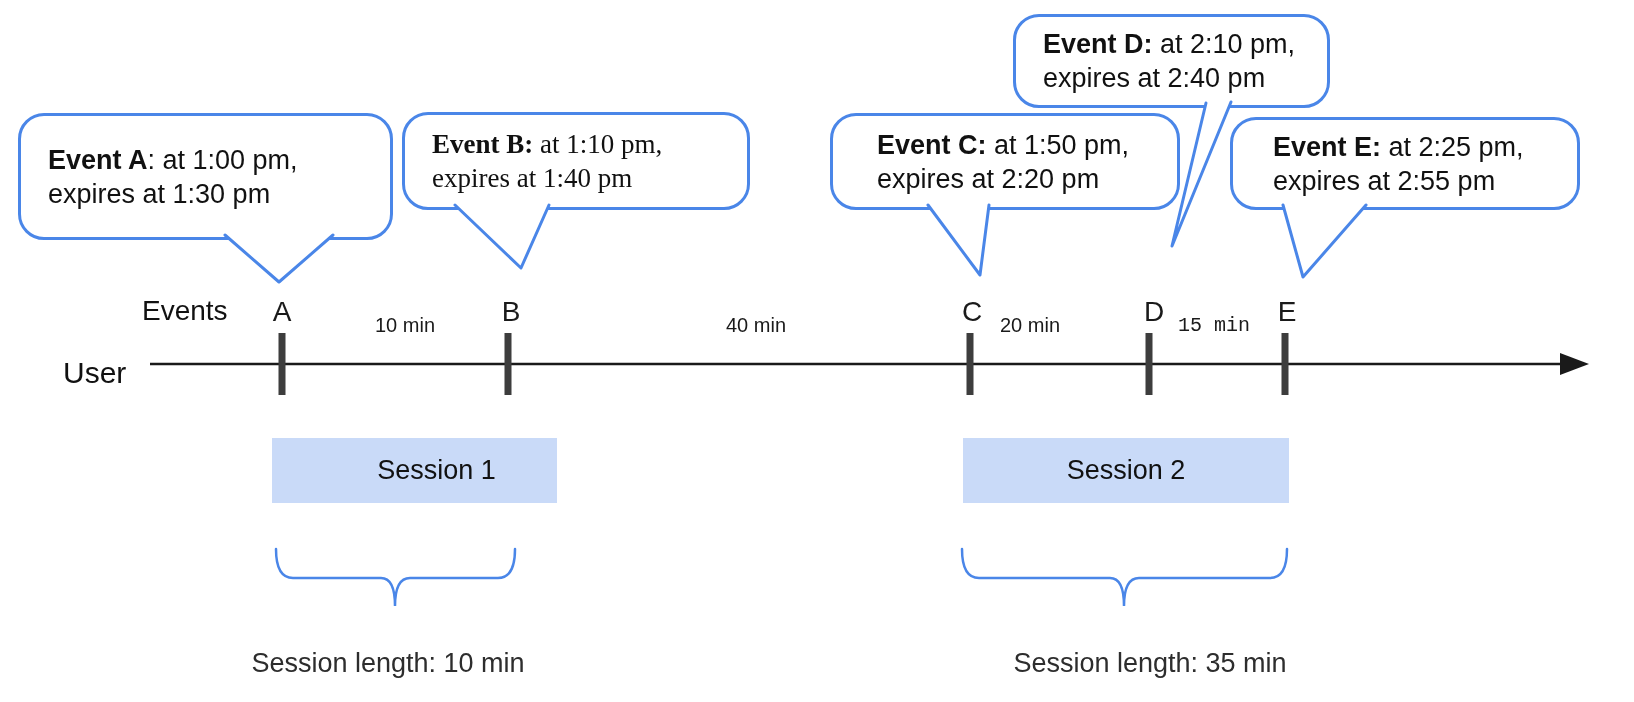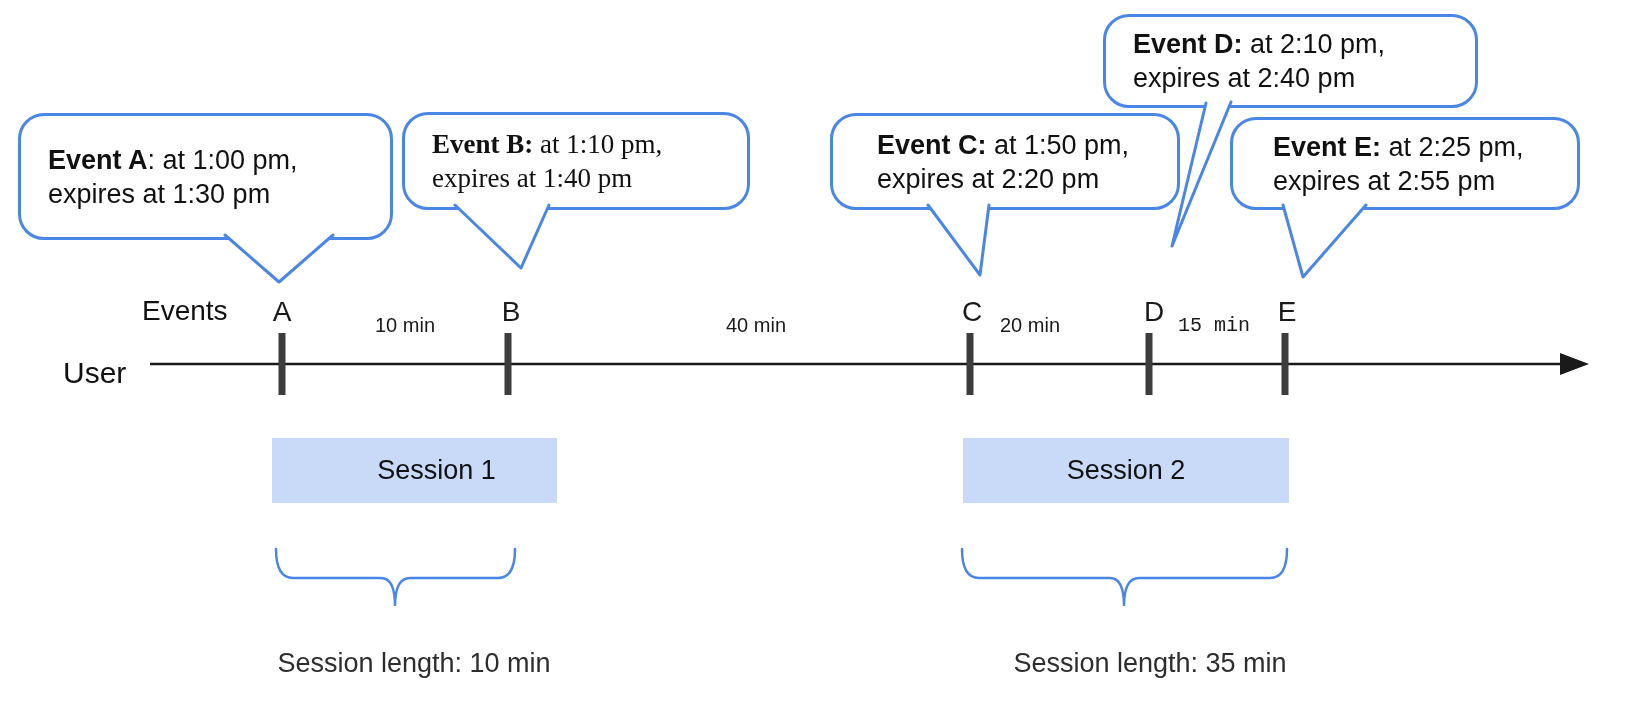--- a/index.html
+++ b/index.html
@@ -21,21 +21,21 @@
     display:flex;flex-direction:column;justify-content:center;
     padding:0 12px 0 27px;
     font-size:27px;line-height:34px;
     z-index:2;
     white-space:nowrap;
   }
   .bubble b{font-weight:bold;}
   .bubble-a{left:18px;  top:113px; width:375px; height:127px;}
   .bubble-b{left:402px; top:112px; width:348px; height:98px;font-family:Liberation Serif, serif;}
   .bubble-c{left:830px; top:113px; width:350px; height:97px;padding-left:44px;}
-  .bubble-d{left:1103px;top:14px;  width:375px; height:94px;}
+  .bubble-d{left:1013px;top:14px;  width:317px; height:94px;}
   .bubble-e{left:1230px;top:117px; width:350px; height:93px;padding-left:40px;}
 
   
   .overlay{
     position:absolute;left:0;top:0;z-index:3;pointer-events:none;
   }
   .tail{fill:#ffffff;stroke:#4a86e8;stroke-width:3;stroke-linejoin:round;stroke-linecap:round;}
   .brace{fill:none;stroke:#4a86e8;stroke-width:2.5;stroke-linecap:round;}
   .axis-line{stroke:#1a1a1a;stroke-width:2.5;}
   .tick{fill:#3d3d3d;}
@@ -55,21 +55,21 @@
     background:#c9daf8;
     display:flex;align-items:center;justify-content:center;
     font-size:27px;color:#111;z-index:1;
   }
   .session-1{left:272px;width:241px;padding-left:44px;}
   .session-2{left:963px;width:326px;}
   .length-label{
     position:absolute;top:648px;transform:translateX(-50%);
     font-size:27px;color:#2d2d2d;white-space:nowrap;z-index:1;
   }
-  .length-1{left:388px;margin-left:26px;} .length-2{left:1150px;}
+  .length-1{left:388px;} .length-2{left:1150px;}
 </style>
 </head>
 <body>
 
 <div class="canvas">
 
   <div class="bubble bubble-a">
     <div><b>Event A</b><span>: at 1:00 pm,</span></div>
     <div>expires at 1:30 pm</div>
   </div>

